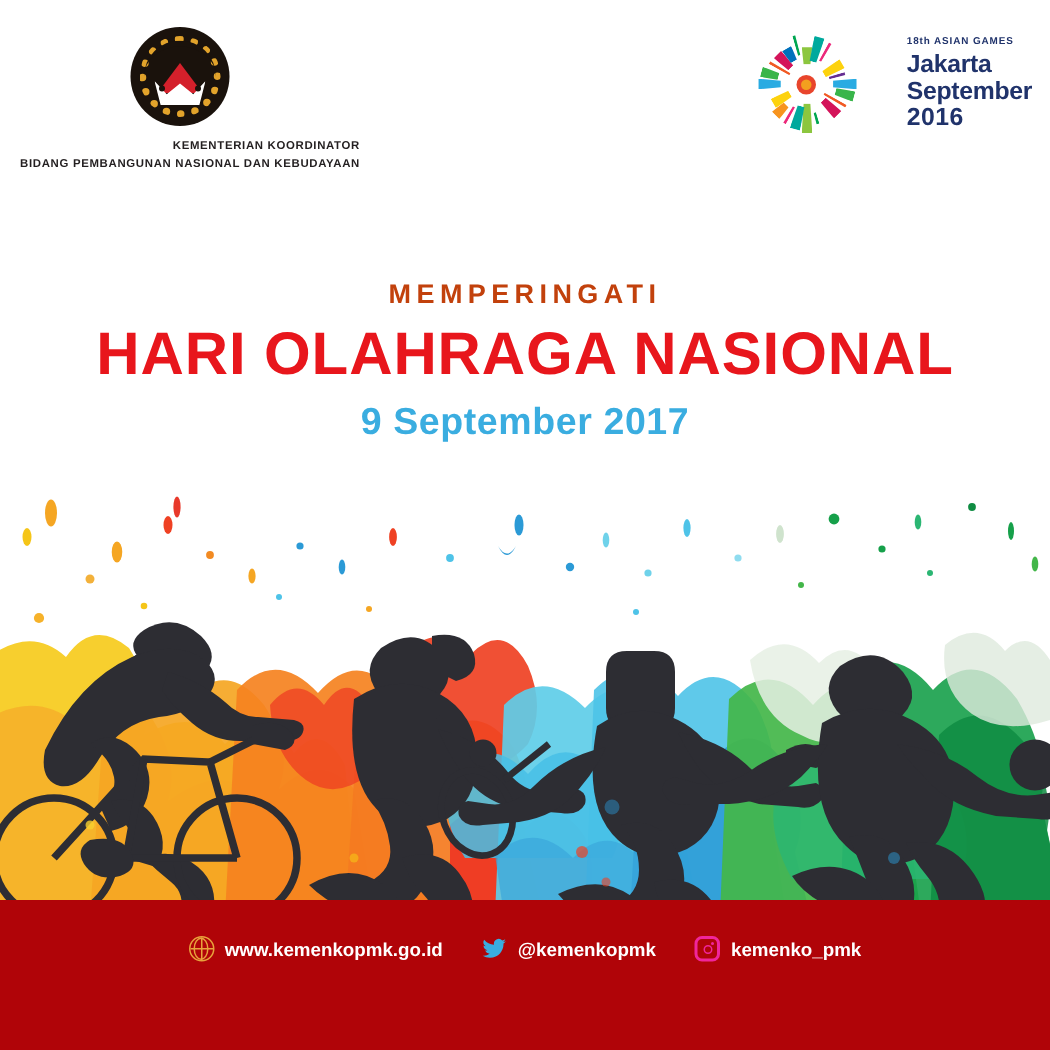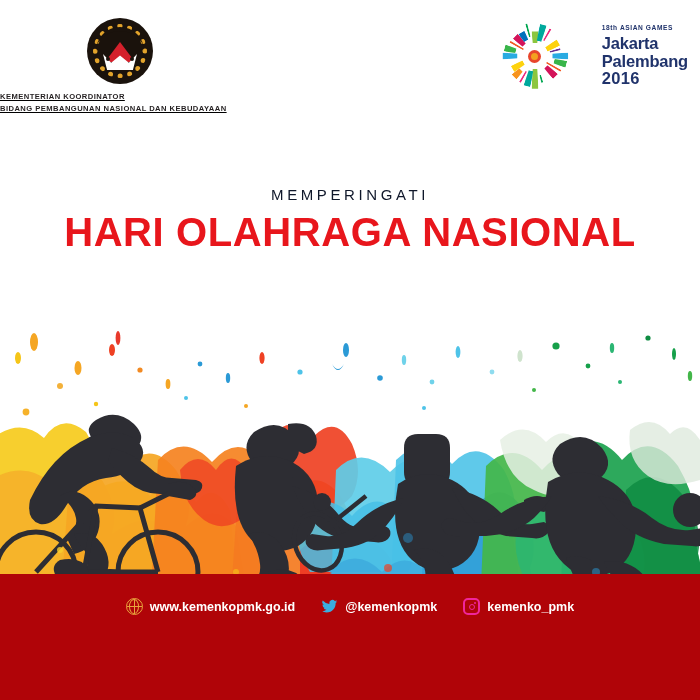--- a/index.html
+++ b/index.html
@@ -1,21 +1,21 @@
 <!DOCTYPE html>
 <html><head>
 <meta charset="utf-8">
 <style>
   html,body{margin:0;padding:0;background:#fff;}
   body{width:700px;height:700px;overflow:hidden;
        font-family:"Liberation Sans",sans-serif;}
   .poster{position:relative;width:700px;height:700px;background:#ffffff;overflow:hidden;}
 
   
-  .ministry-block{position:absolute;left:0;top:18px;width:240px;text-align:left;text-decoration:underline;}
+  .ministry-block{position:absolute;left:0;top:18px;width:240px;text-align:right;}
   .emblem{width:66px;height:66px;margin:0 auto;position:relative;}
   .emblem .disc{position:absolute;inset:0;border-radius:50%;background:#1a120c;}
   .emblem .wreath{position:absolute;left:6px;top:6px;right:6px;bottom:6px;border-radius:50%;
       border:5px dotted #e2a32b;box-sizing:border-box;}
   .emblem .wreath2{position:absolute;left:9px;top:9px;right:9px;bottom:9px;border-radius:50%;
       border-top:4px solid #1a120c;box-sizing:border-box;}
   .emblem .star{position:absolute;left:50%;top:24px;transform:translateX(-50%);
       width:0;height:0;border-left:15px solid transparent;border-right:15px solid transparent;
       border-bottom:20px solid #d4202b;}
   .emblem .wing{position:absolute;left:50%;top:36px;transform:translateX(-50%);
@@ -34,30 +34,30 @@
   .ag-mark .sun{position:absolute;left:50%;top:50%;width:13px;height:13px;margin:-6.5px 0 0 -6.5px;
       border-radius:50%;background:#e8452c;}
   .ag-mark .sun::before{content:"";position:absolute;inset:3px;border-radius:50%;background:#f3a01f;}
   .ag-words{color:#20336b;line-height:1;margin-left:20px;}
   .ag-super{font-size:6.6px;letter-spacing:.6px;font-weight:bold;margin-bottom:3px;}
   .ag-city{font-size:16.5px;font-weight:bold;letter-spacing:-.2px;margin-bottom:1px;}
   .ag-year{font-size:16.5px;font-weight:bold;letter-spacing:.3px;}
 
   
   .titles{position:absolute;left:0;right:0;top:186px;text-align:center;}
-  .t-small{font-size:15px;letter-spacing:3.6px;color:#0f172a;font-weight:normal;}
+  .t-small{font-size:18px;letter-spacing:3.6px;color:#c2410c;font-weight:bold;}
   .t-main{font-size:40px;font-weight:bold;letter-spacing:.6px;color:#e8161c;margin-top:9px;line-height:1;}
   .t-date{font-size:25px;font-weight:bold;color:#3aade0;margin-top:11px;letter-spacing:.4px;}
 
   
   .art{position:absolute;left:0;right:0;top:320px;height:290px;overflow:hidden;}
   .art svg{display:block;width:700px;height:290px;}
 
   
-  .footer{position:absolute;left:0;right:0;bottom:0;height:126px;background:#b00408;}
+  .footer{position:absolute;left:0;right:0;bottom:0;height:100px;background:#b00408;}
   .social{position:absolute;left:0;right:0;top:24px;display:flex;justify-content:center;
       align-items:center;gap:26px;}
   .s-item{display:flex;align-items:center;gap:7px;color:#ffffff;font-size:12.5px;font-weight:bold;
       white-space:nowrap;}
   .ic{width:17px;height:17px;flex:0 0 17px;position:relative;}
   .ic-globe{border:1.6px solid #e8a33c;border-radius:50%;box-sizing:border-box;}
   .ic-globe::before{content:"";position:absolute;left:50%;top:0;bottom:0;width:1.6px;margin-left:-.8px;background:#e8a33c;}
   .ic-globe::after{content:"";position:absolute;top:50%;left:0;right:0;height:1.6px;margin-top:-.8px;background:#e8a33c;}
   .ic-globe i{position:absolute;left:2.4px;right:2.4px;top:0;bottom:0;border:1.4px solid #e8a33c;
       border-radius:50%;box-sizing:border-box;}
@@ -112,28 +112,29 @@
         <div class="ray" style="width: 15.106px; height: 7px; background: rgb(41, 171, 226); transform: rotate(180deg) translate(17.4px, -3.5px); clip-path: polygon(0px 18%, 100% 0px, 100% 100%, 0px 82%);"></div>
         <div class="ray" style="width: 11.952px; height: 7px; background: rgb(57, 181, 74); transform: rotate(195deg) translate(19.6px, -3.5px); clip-path: polygon(0px 18%, 100% 0px, 100% 100%, 0px 82%);"></div>
         <div class="ray" style="width: 15.75px; height: 2.45px; background: rgb(241, 90, 36); transform: rotate(210deg) translate(13px, -1.225px); clip-path: polygon(0px 18%, 100% 0px, 100% 100%, 0px 82%);"></div>
         <div class="ray" style="width: 12.596px; height: 7px; background: rgb(212, 20, 90); transform: rotate(225deg) translate(15.2px, -3.5px); clip-path: polygon(0px 18%, 100% 0px, 100% 100%, 0px 82%);"></div>
         <div class="ray" style="width: 9.794px; height: 7px; background: rgb(0, 113, 188); transform: rotate(240deg) translate(17.4px, -3.5px); clip-path: polygon(0px 18%, 100% 0px, 100% 100%, 0px 82%);"></div>
         <div class="ray" style="width: 13.824px; height: 2.45px; background: rgb(0, 166, 81); transform: rotate(255deg) translate(19.6px, -1.225px); clip-path: polygon(0px 18%, 100% 0px, 100% 100%, 0px 82%);"></div>
       </div>
     <div class="ag-words">
       <div class="ag-super">18th ASIAN GAMES</div>
       <div class="ag-city">Jakarta</div>
-      <div class="ag-city">Palembang</div>
+      <div class="ag-city">September</div>
       <div class="ag-year">2016</div>
     </div>
   </div>
 
   <div class="titles">
     <div class="t-small">MEMPERINGATI</div>
     <div class="t-main">HARI OLAHRAGA NASIONAL</div>
+    <div class="t-date">9 September 2017</div>
   </div>
 
   <div class="art">
     <svg viewBox="0 0 700 290" xmlns="http://www.w3.org/2000/svg">
       <defs>
         <clipPath id="cut">
             <rect x="0" y="0" width="700" height="290"></rect>
           </clipPath>
       </defs>
       <g clip-path="url(#cut)">

